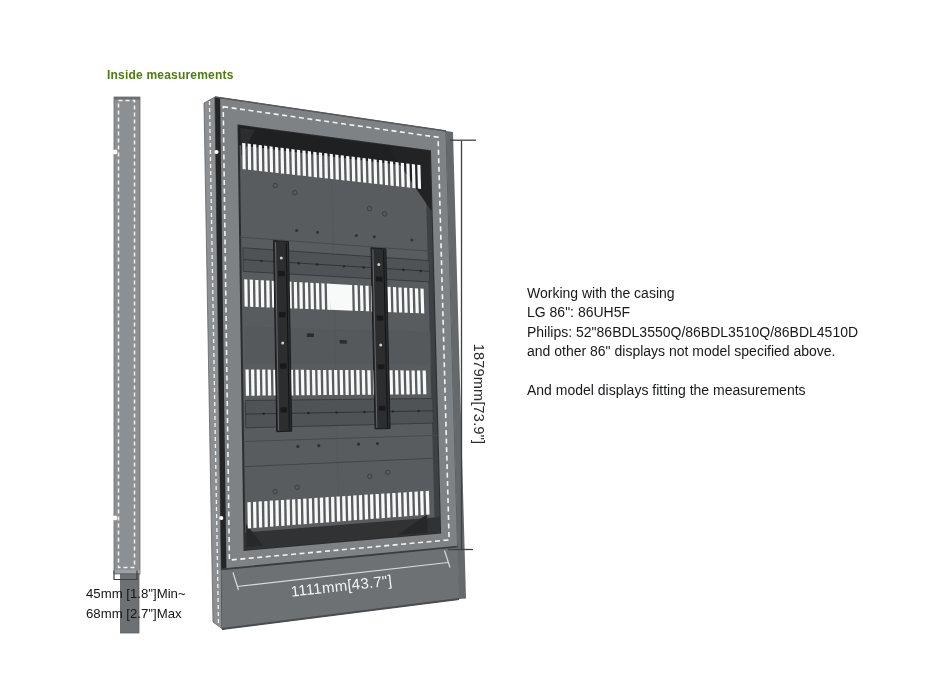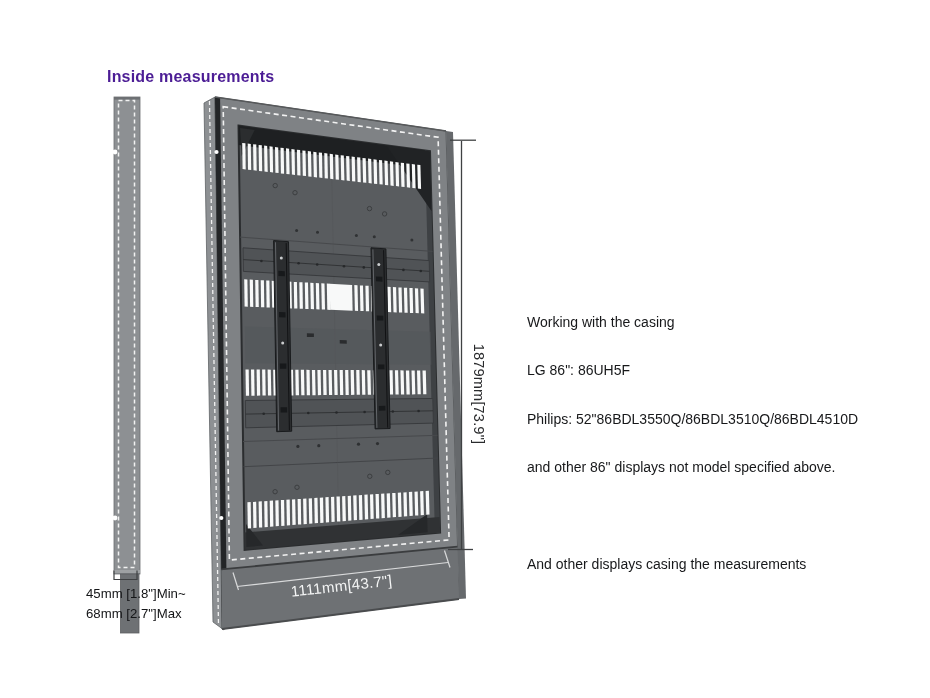--- a/index.html
+++ b/index.html
@@ -1,21 +1,21 @@
 <!DOCTYPE html>
 <html><head>
 <meta charset="utf-8">
 <style>
   html,body{margin:0;padding:0;background:#fff;}
   .canvas{position:relative;width:930px;height:698px;background:#ffffff;overflow:hidden;
           font-family:"Liberation Sans",sans-serif;}
-  .page-title{position:absolute;left:107px;top:68px;font-size:16px;font-weight:bold;
-          color:#4c1d95;letter-spacing:.2px;}
+  .page-title{position:absolute;left:107px;top:68px;font-size:12px;font-weight:bold;
+          color:#4d7c0f;letter-spacing:.2px;}
   .compat{position:absolute;left:527px;top:284px;font-size:14px;line-height:19.4px;color:#17181a;}
-  .compat .cline{min-height:19.4px;white-space:pre;margin-top:29px;}
+  .compat .cline{min-height:19.4px;white-space:pre;}
   .depth-labels{position:absolute;left:86px;top:584px;font-size:13.2px;line-height:20px;color:#141517;}
   svg.diagram{position:absolute;left:0;top:0;}
   svg.diagram text{font-family:"Liberation Sans",sans-serif;}
 </style>
 </head>
 <body>
 
 <div class="canvas">
 
   <div class="page-title">Inside measurements</div>
@@ -262,21 +262,21 @@
 
     <path d="M114,570.5 L114,579.5 L137,579.5 L137,570.5" fill="none" stroke="#3f4143" stroke-width="1.2"></path>
   </svg>
 
   <div class="compat">
     <div class="cline">Working with the casing</div>
     <div class="cline">LG 86": 86UH5F</div>
     <div class="cline">Philips: 52"86BDL3550Q/86BDL3510Q/86BDL4510D</div>
     <div class="cline">and other 86" displays not model specified above.</div>
     <div class="cline"></div>
-    <div class="cline">And other displays casing the measurements</div>
+    <div class="cline">And model displays fitting the measurements</div>
   </div>
 
   <div class="depth-labels">
     <div>45mm [1.8"]Min~</div>
     <div>68mm [2.7"]Max</div>
   </div>
 
 </div>
 
 </body></html>

